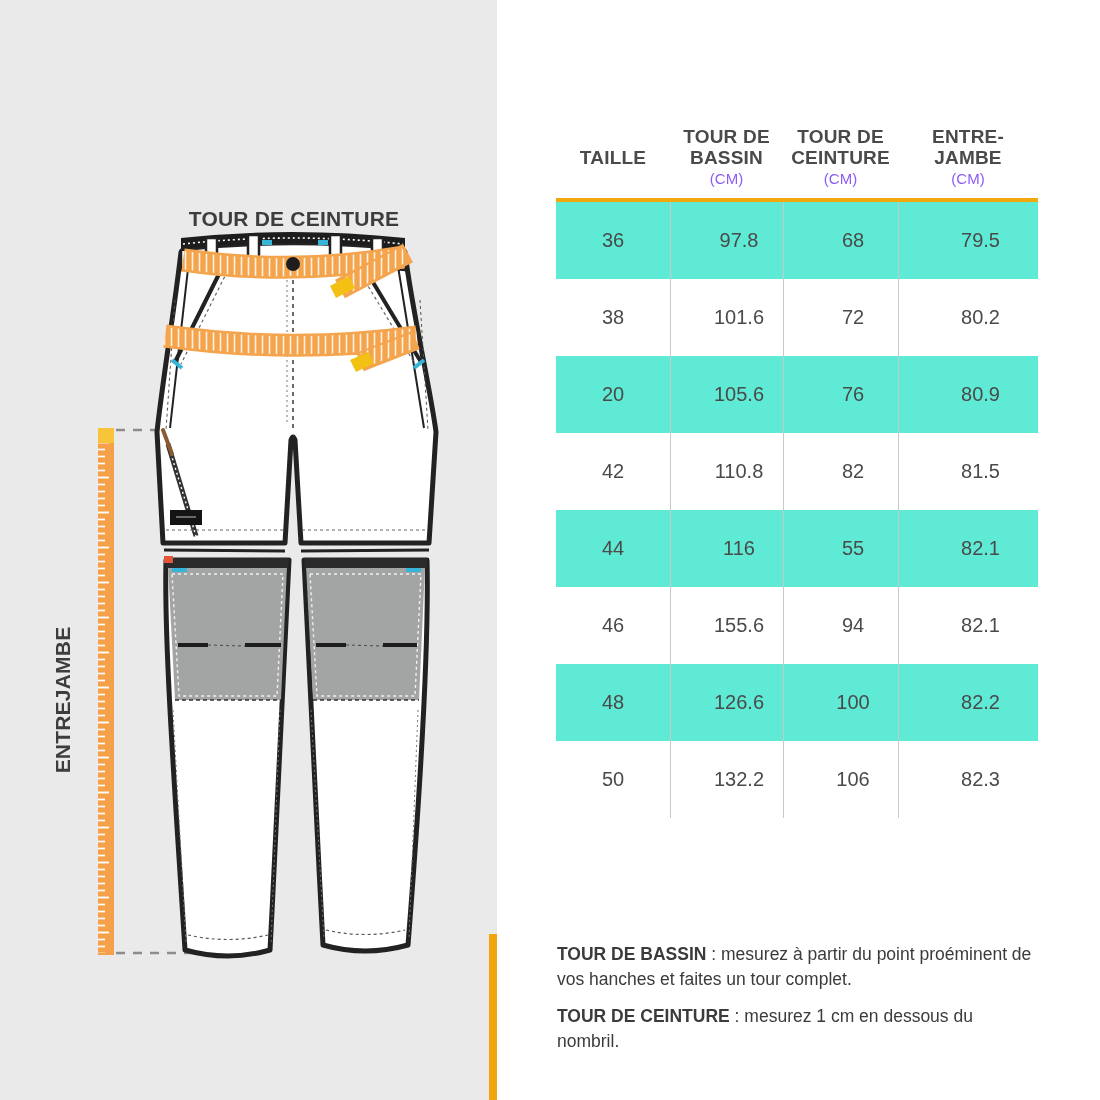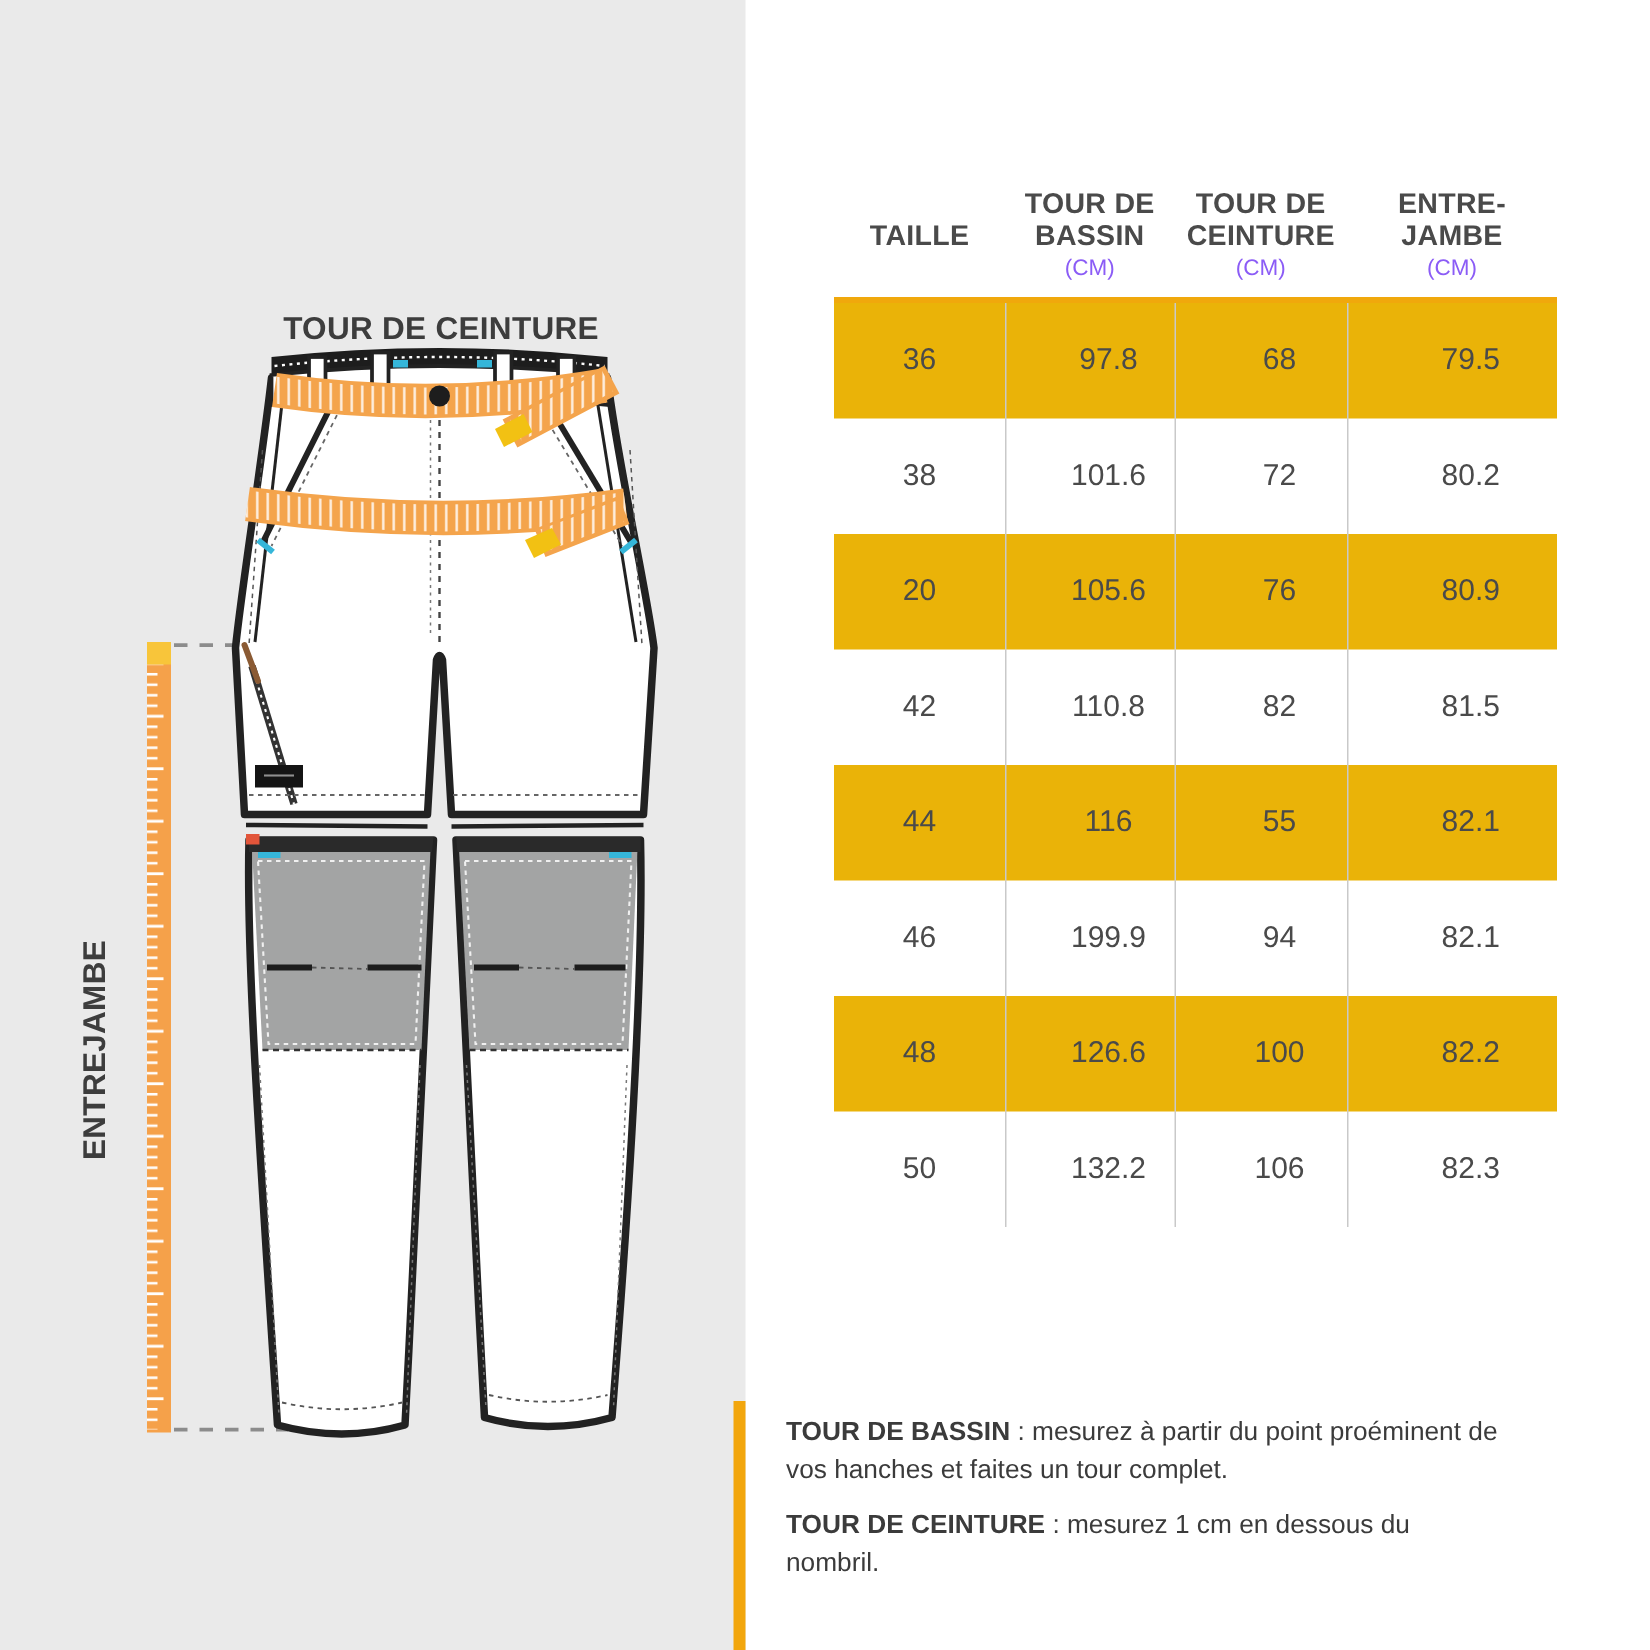--- a/index.html
+++ b/index.html
@@ -10,27 +10,27 @@
 
   
   .size-table{position:absolute;left:556px;top:126px;width:482px;}
   .thead{display:grid;grid-template-columns:114px 113px 115px 140px;align-items:end;}
   .th{display:flex;flex-direction:column;justify-content:flex-end;text-align:center;}
   .th .title{font-weight:bold;font-size:19px;line-height:21px;color:#4a4a4a;letter-spacing:.2px;}
   .th .unit{font-size:15px;line-height:22px;min-height:22px;color:#8b5cf6;font-weight:normal;}
   .head-rule{height:4px;background:#F0A80C;margin-top:8px;}
   .tbody{display:block;}
   .tr{display:grid;grid-template-columns:114px 113px 115px 140px;height:77px;}
-  .tr.odd{background:#eab308;}
+  .tr.odd{background:#5eead4;}
   .td{display:flex;align-items:center;justify-content:center;
       font-size:20px;color:#4a4a4a;}
   .tr .td + .td{border-left:1px solid #c9c9c9;padding-left:24px;}
 
   
-  .notes{position:absolute;left:524px;top:942px;width:476px;color:#3b3b3b;}
+  .notes{position:absolute;left:557px;top:942px;width:476px;color:#3b3b3b;}
   .notes p{margin:0 0 12px 0;font-size:17.5px;line-height:25px;}
   .notes b{font-weight:bold;color:#3b3b3b;}
 
   svg text{font-family:"Liberation Sans",sans-serif;}
   .diagram-label{font-weight:bold;font-size:21px;fill:#3d3d3d;letter-spacing:.2px;}
 </style>
 </head>
 <body>
 
 <div class="canvas">
@@ -213,21 +213,21 @@
         <div class="td">81.5</div>
       </div>
       <div class="tr odd">
         <div class="td">44</div>
         <div class="td">116</div>
         <div class="td">55</div>
         <div class="td">82.1</div>
       </div>
       <div class="tr">
         <div class="td">46</div>
-        <div class="td">199.9</div>
+        <div class="td">155.6</div>
         <div class="td">94</div>
         <div class="td">82.1</div>
       </div>
       <div class="tr odd">
         <div class="td">48</div>
         <div class="td">126.6</div>
         <div class="td">100</div>
         <div class="td">82.2</div>
       </div>
       <div class="tr">

